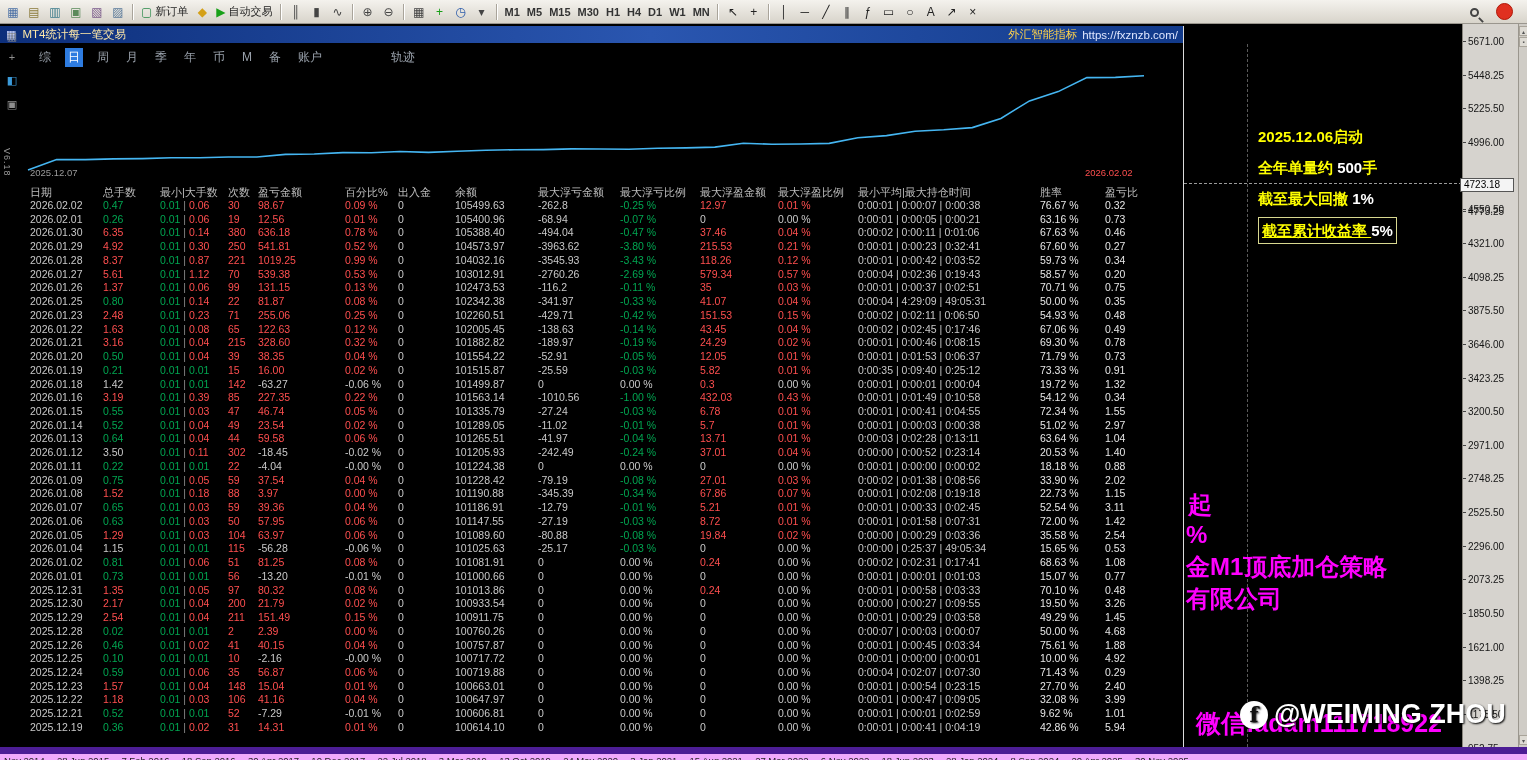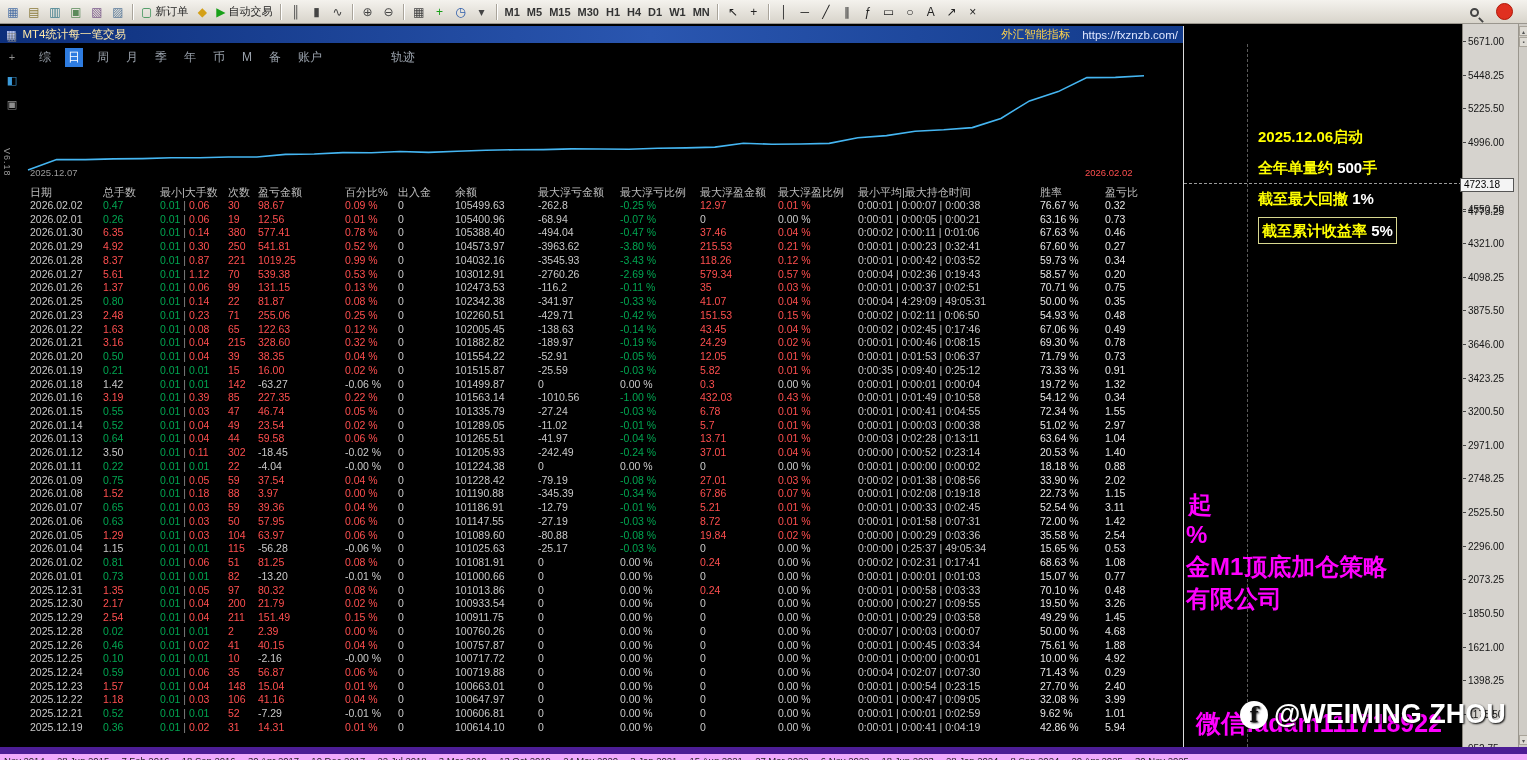--- a/index.html
+++ b/index.html
@@ -45,21 +45,21 @@
              font-size:9px; color:#9a9a9a; letter-spacing:1px; }
 
   
   .titlebar {
     position:absolute; left:0; top:26px; width:1184px; height:17px;
     background:linear-gradient(90deg,#0d2f7b,#2a56b0 55%,#123a8a);
     display:flex; align-items:center; padding:0 6px; gap:6px;
     font-size:11.5px; color:#ffe9a8;
   }
   .titlebar .ticon { color:#cfd8ff; font-size:11px; }
-  .titlebar .brand { margin-left:auto; display:flex; gap:12px; align-items:center; }
+  .titlebar .brand { margin-left:auto; display:flex; gap:5px; align-items:center; }
   .titlebar .brand .bname { color:#ffd24a; }
   .titlebar .brand .burl { color:#dfe6ff; }
 
   
   .tabs { position:absolute; left:36px; top:48px; height:18px;
           display:flex; align-items:center; gap:11px; font-size:12px; color:#9aa2ac; }
   .tab { padding:1px 3px; white-space:nowrap; }
   .tab.sel { background:#2e7ce0; color:#fff; }
   .tab.extra { margin-left:52px; }
 
@@ -327,21 +327,21 @@
         <span class="d">0.00 %</span>
         <span class="d">0:00:01 | 0:00:05 | 0:00:21</span>
         <span class="w">63.16 %</span>
         <span class="w">0.73</span>
       </div>
       <div class="trow">
         <span class="d">2026.01.30</span>
         <span class="r">6.35</span>
         <span><span class="g">0.01</span><span class="sep2"> | </span><span class="r">0.14</span></span>
         <span class="r">380</span>
-        <span class="r">577.41</span>
+        <span class="r">636.18</span>
         <span class="r">0.78 %</span>
         <span class="d">0</span>
         <span class="d">105388.40</span>
         <span class="d">-494.04</span>
         <span class="g">-0.47 %</span>
         <span class="r">37.46</span>
         <span class="r">0.04 %</span>
         <span class="d">0:00:02 | 0:00:11 | 0:01:06</span>
         <span class="w">67.63 %</span>
         <span class="w">0.46</span>
@@ -751,21 +751,21 @@
         <span class="r">0.24</span>
         <span class="d">0.00 %</span>
         <span class="d">0:00:02 | 0:02:31 | 0:17:41</span>
         <span class="w">68.63 %</span>
         <span class="w">1.08</span>
       </div>
       <div class="trow">
         <span class="d">2026.01.01</span>
         <span class="g">0.73</span>
         <span><span class="g">0.01</span><span class="sep2"> | </span><span class="g">0.01</span></span>
-        <span class="r">82</span>
+        <span class="r">56</span>
         <span class="d">-13.20</span>
         <span class="d">-0.01 %</span>
         <span class="d">0</span>
         <span class="d">101000.66</span>
         <span class="d">0</span>
         <span class="d">0.00 %</span>
         <span class="d">0</span>
         <span class="d">0.00 %</span>
         <span class="d">0:00:01 | 0:00:01 | 0:01:03</span>
         <span class="w">15.07 %</span>
@@ -968,21 +968,21 @@
 <div class="ylines" id="ylines">
     <div>
       <div class="yline"><span style="color: rgb(255, 255, 0);">2025.12.06启动</span></div>
     </div>
     <div>
       <div class="yline"><span style="color: rgb(255, 255, 0);">全年单量约 </span><span style="color: rgb(255, 255, 255);">500</span><span style="color: rgb(255, 255, 0);">手</span></div>
     </div>
     <div>
       <div class="yline"><span style="color: rgb(255, 255, 0);">截至最大回撤 </span><span style="color: rgb(255, 255, 255);">1%</span></div>
     </div>
-    <div><div class="yline boxed"><span style="color: rgb(255, 255, 0);">截至累计收益率 </span><span style="color: rgb(255, 255, 255);">5%</span></div></div>
+    <div><div class="yline boxed"><span style="color: rgb(255, 255, 0); text-decoration: underline;">截至累计收益率 </span><span style="color: rgb(255, 255, 255);">5%</span></div></div>
   </div>
 
 <div id="mfrags">
     <div class="mfrag" style="left: 1188px; top: 489px;">起</div>
     <div class="mfrag" style="left: 1186px; top: 521px;">%</div>
     <div class="mfrag" style="left: 1186px; top: 551px;">金M1顶底加仓策略</div>
     <div class="mfrag" style="left: 1186px; top: 583px;">有限公司</div>
   </div>
 <div class="wechat">微信:adam111718922</div>
 <div class="wm">

